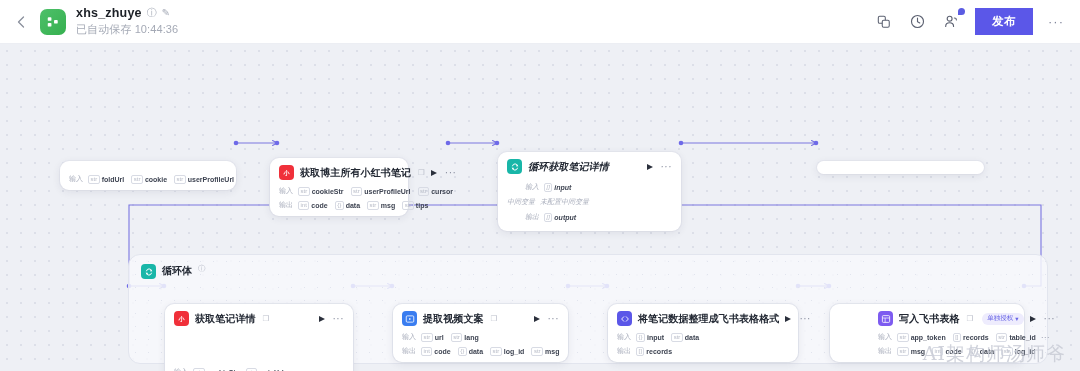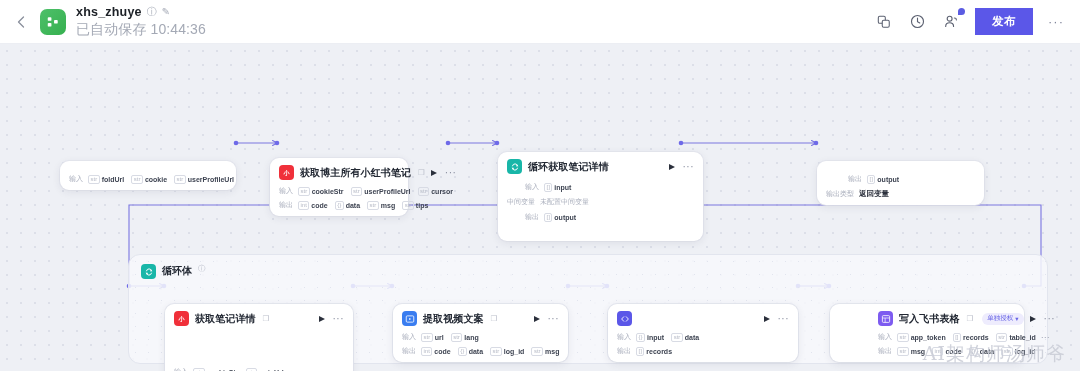--- a/index.html
+++ b/index.html
@@ -33,21 +33,21 @@
     flex: 0 0 auto;
   }
   .app-icon svg { display:block; }
   .title-wrap { margin-left: 10px; display: flex; flex-direction: column; justify-content: center; }
   .title-row { display: flex; align-items: center; gap: 5px; }
   .title-text {
     font-size: 12.5px; font-weight: bold; color: #1c2026; letter-spacing: .2px;
   }
   .title-icon { font-size: 10px; color: #a8adb9; cursor: pointer; line-height: 1; }
   .subtitle {
-    font-size: 14px; color: #a4a9b5; margin-top: 2px; letter-spacing: .1px;
+    font-size: 11px; color: #a4a9b5; margin-top: 2px; letter-spacing: .1px;
   }
   .header-right {
     margin-left: auto; display: flex; align-items: center; gap: 13px;
   }
   .hicon {
     width: 21px; height: 21px; color: #5b6070;
     display: flex; align-items: center; justify-content: center;
     cursor: pointer; position: relative;
   }
   .hicon svg { display: block; }
@@ -345,21 +345,21 @@
           </span>
           <span class="param">
             <span class="ptype">str</span>
             <span class="pname">tips</span>
           </span>
         </span>
       </div>
     </div>
   </div>
 
-  <div class="node" style="left:498px; top:108px; width:205px; padding-bottom:19px;">
+  <div class="node" style="left:498px; top:108px; width:183px; padding-bottom:9px;font-style:italic;">
     <div class="node-head">
       <span class="node-icon" style="background:#18b6a8;">
         <svg width="10" height="10" viewBox="0 0 16 16" fill="none">
           <path d="M4 6.2A4.2 4.2 0 0 1 12.2 6.4" stroke="#fff" stroke-width="1.6" stroke-linecap="round"></path>
           <path d="M12 9.8A4.2 4.2 0 0 1 3.8 9.6" stroke="#fff" stroke-width="1.6" stroke-linecap="round"></path>
           <path d="M11.2 3.4L12.6 6.4L9.6 7" fill="#fff"></path>
           <path d="M4.8 12.6L3.4 9.6L6.4 9" fill="#fff"></path>
         </svg>
       </span>
       <span class="node-title">循环获取笔记详情</span>
@@ -384,33 +384,20 @@
         <span class="row-label">输出</span>
         <span class="param">
           <span class="ptype">[]</span>
           <span class="pname">output</span>
         </span>
       </div>
     </div>
   </div>
 
   <div class="node" style="left:817px; top:117px; width:167px;">
-    <div class="node-rows" style="gap:5px;">
-      <div class="node-row" style="padding-left:22px;">
-        <span class="row-label">输出</span>
-        <span class="param">
-          <span class="ptype">[]</span>
-          <span class="pname">output</span>
-        </span>
-      </div>
-      <div class="node-row">
-        <span class="row-label">输出类型</span>
-        <span class="row-strong">返回变量</span>
-      </div>
-    </div>
   </div>
 
   <div class="node" style="left:165px; top:260px; width:188px;gap:35px;">
     <div class="node-head">
       <span class="node-icon" style="background:#f0303a;">
         <svg width="11" height="9" viewBox="0 0 20 14">
           <text x="10" y="11" font-size="11" fill="#fff" text-anchor="middle" font-family="DejaVu Sans, sans-serif">小</text>
         </svg>
       </span>
       <span class="node-title">获取笔记详情</span>
@@ -512,20 +499,21 @@
   </div>
 
   <div class="node" style="left:608px; top:260px; width:190px;">
     <div class="node-head">
       <span class="node-icon" style="background:#5b57e8;">
         <svg width="10" height="10" viewBox="0 0 16 16" fill="none">
           <path d="M6 4.4L2.6 8L6 11.6" stroke="#fff" stroke-width="1.4" stroke-linecap="round" stroke-linejoin="round"></path>
           <path d="M10 4.4L13.4 8L10 11.6" stroke="#fff" stroke-width="1.4" stroke-linecap="round" stroke-linejoin="round"></path>
         </svg>
       </span>
+      <span class="node-title">将笔记数据整理成飞书表格格式</span>
       <span class="node-actions">
         <span class="play-icon"></span>
         <span class="dots-icon">···</span>
       </span>
     </div>
     <div class="node-rows">
       <div class="node-row">
         <span class="row-label">输入</span>
         <span class="row-items">
           <span class="param">

